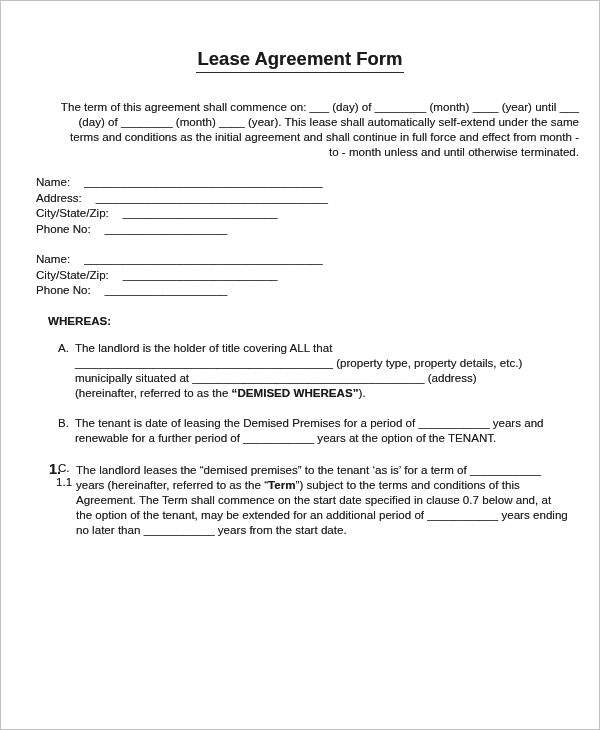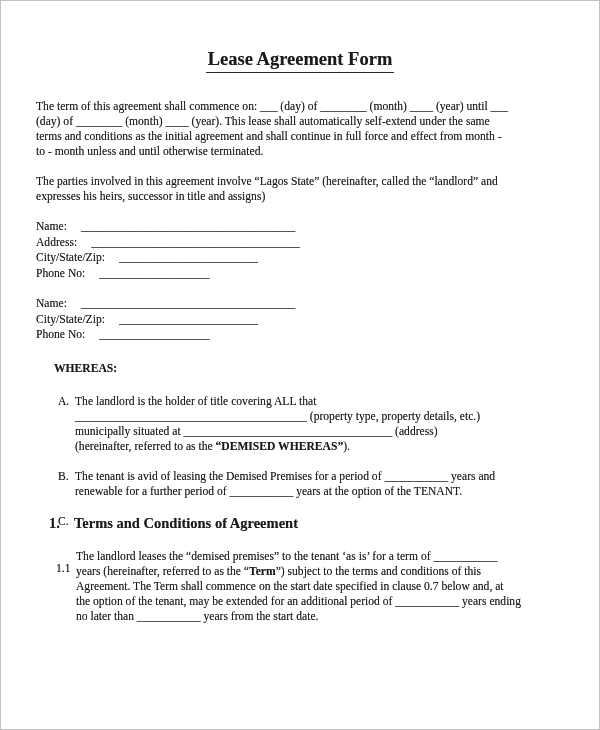--- a/index.html
+++ b/index.html
@@ -2,44 +2,44 @@
 <html><head>
 <meta charset="utf-8">
 <style>
   html,body{margin:0;padding:0;background:#fff;}
   .page{
     box-sizing:border-box;
     width:600px;height:730px;
     background:#fff;
     border:1px solid #c2c2c2;
     padding:46px 20px 0 35px;
-    font-family:Liberation Serif, serif;
+    font-family:Liberation Sans, sans-serif;
     font-size:11.6px;
     line-height:15px;
     color:#1b1b1b;
     text-shadow:0 0 .4px rgba(0,0,0,.45);
     overflow:hidden;
   }
   .doc-title{
     margin:0 -20px 26px -35px;
     text-align:center;
     font-size:18.5px;
     line-height:24px;
     font-weight:bold;
   }
   .doc-title .title-text{
     display:inline-block;
     border-bottom:1.6px solid #2a2a2a;
     padding:0 2px 1px 2px;
   }
-  .para{margin:0 0 15px 0;white-space:pre-line;}
+  .para{margin:0 0 15px 0;white-space:pre-line;text-align:right;}
   .fields{margin:0 0 15px 0;}
   .field-row{line-height:15.5px;white-space:pre;}
   .field-blank{margin-left:14px;}
-  .whereas-heading{font-weight:bold;margin:18px;}
+  .whereas-heading{font-weight:bold;margin:12px;}
   .list-item{position:relative;padding-left:39px;margin:0 0 15px 0;}
   .list-item .marker{position:absolute;left:22px;top:0;}
   .item-text{white-space:pre-line;}
   .section-heading{position:relative;padding-left:38px;margin:3px 0 17px 0;
     font-size:14.5px;line-height:18px;font-weight:bold;}
   .section-heading .marker{position:absolute;left:13px;top:0;}
   .clause{position:relative;padding-left:40px;margin:0;}
   .clause .marker{position:absolute;left:20px;top:12px;}
   .clause-text{white-space:pre-line;}
   strong{font-weight:bold;}
@@ -49,22 +49,20 @@
 
 <div class="page">
 
   <h1 class="doc-title"><span class="title-text">Lease Agreement Form</span></h1>
 
   <p class="para">The term of this agreement shall commence on: ___ (day) of ________ (month) ____ (year) until ___
 (day) of ________ (month) ____ (year). This lease shall automatically self-extend under the same
 terms and conditions as the initial agreement and shall continue in full force and effect from month -
 to - month unless and until otherwise terminated.</p>
 
-  <p class="para">The parties involved in this agreement involve “Lagos State” (hereinafter, called the “landlord” and
-expresses his heirs, successor in title and assigns)</p>
 
   <div class="fields">
     <div class="field-row"><span class="field-label">Name:</span><span class="field-blank">_____________________________________</span></div>
     <div class="field-row"><span class="field-label">Address:</span><span class="field-blank">____________________________________</span></div>
     <div class="field-row"><span class="field-label">City/State/Zip:</span><span class="field-blank">________________________</span></div>
     <div class="field-row"><span class="field-label">Phone No:</span><span class="field-blank">___________________</span></div>
   </div>
 
 
   <div class="fields">
@@ -78,31 +76,30 @@
   <div class="list-item">
     <span class="marker">A.</span>
     <span class="item-text"><span>The landlord is the holder of title covering ALL that
 ________________________________________ (property type, property details, etc.)
 municipally situated at ____________________________________ (address)
 (hereinafter, referred to as the </span><strong>“DEMISED WHEREAS”</strong><span>).</span></span>
   </div>
 
   <div class="list-item">
     <span class="marker">B.</span>
-    <span class="item-text">The tenant is avid of leasing the Demised Premises for a period of ___________ years and
+    <span class="item-text">The tenant is date of leasing the Demised Premises for a period of ___________ years and
 renewable for a further period of ___________ years at the option of the TENANT.</span>
   </div>
 
   <div class="list-item">
     <span class="marker">C.</span>
   </div>
 
   <div class="section-heading">
     <span class="marker">1.</span>
-    <span>Terms and Conditions of Agreement</span>
   </div>
 
   <div class="clause">
     <span class="marker">1.1</span>
     <span class="clause-text"><span>The landlord leases the “demised premises” to the tenant ‘as is’ for a term of ___________
 years (hereinafter, referred to as the “</span><strong>Term</strong><span>”) subject to the terms and conditions of this
 Agreement. The Term shall commence on the start date specified in clause 0.7 below and, at
 the option of the tenant, may be extended for an additional period of ___________ years ending
 no later than ___________ years from the start date.</span></span>
   </div>

